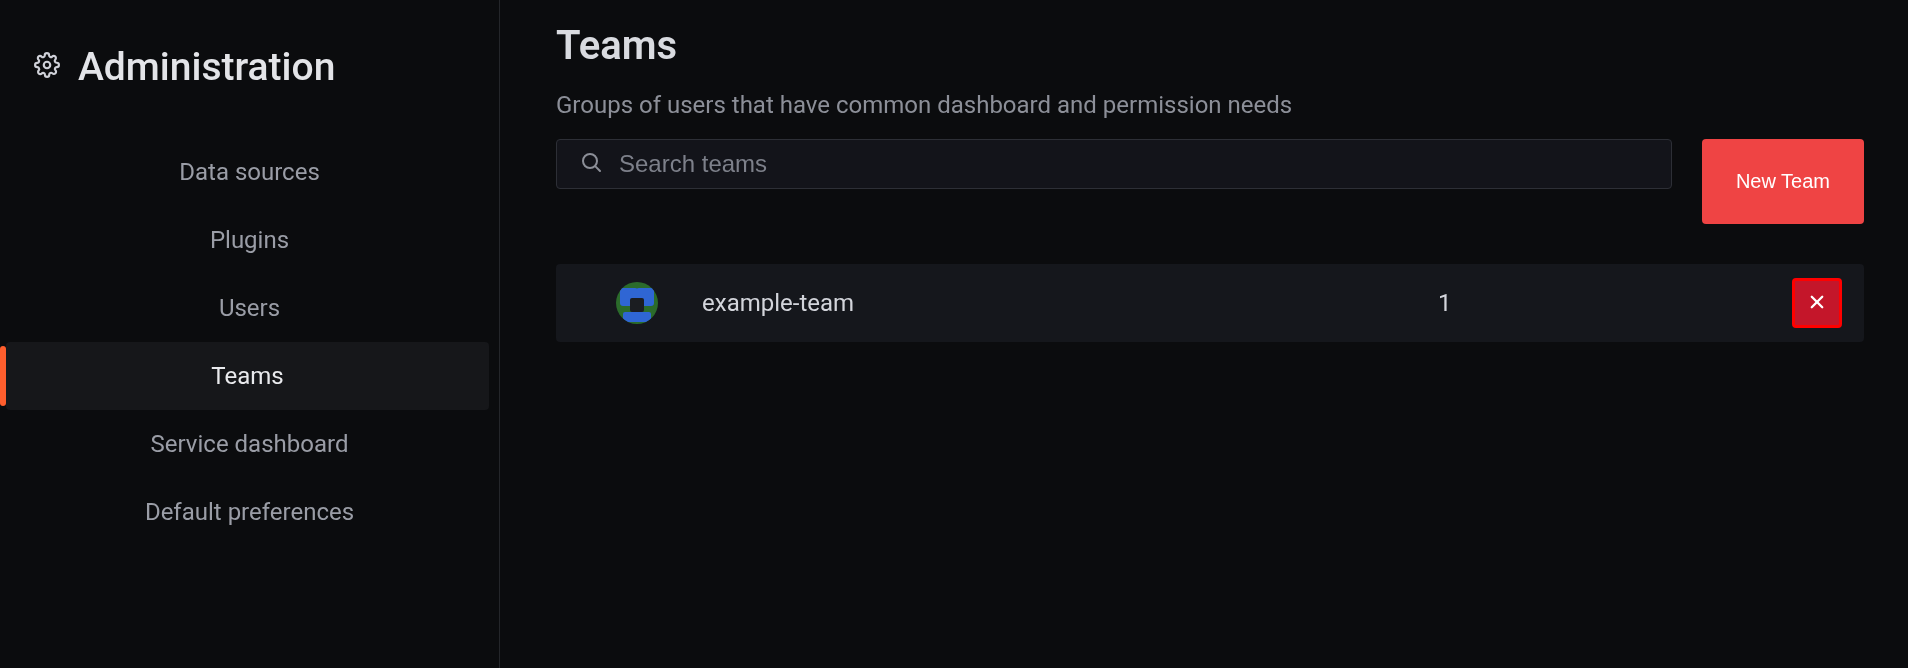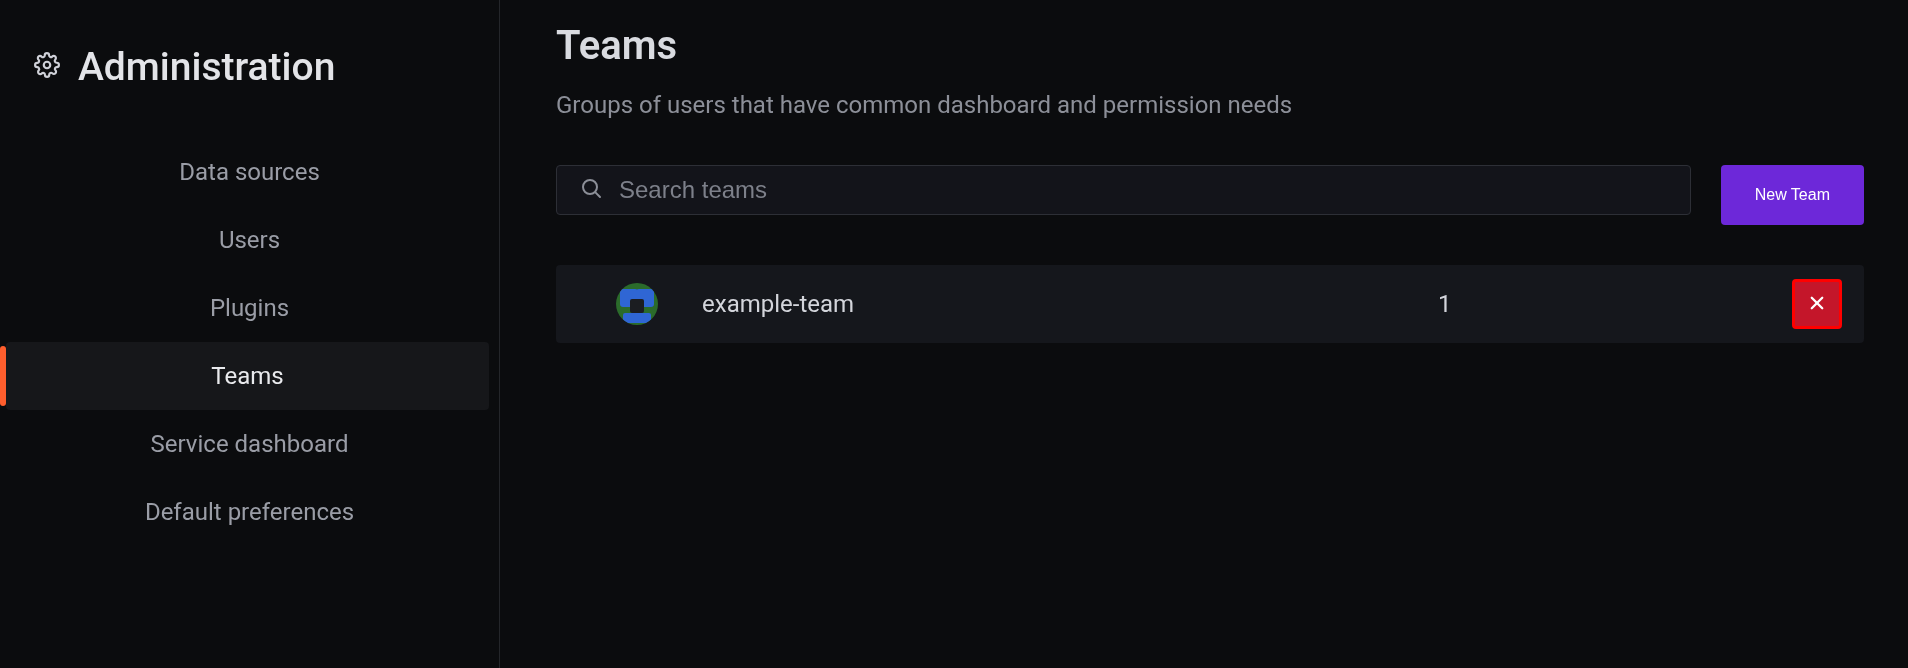--- a/index.html
+++ b/index.html
@@ -70,21 +70,21 @@
   }
   .page-title {
     font-size: 40px;
     font-weight: 600;
     color: #d9dbe0;
     margin-bottom: 22px;
   }
   .page-subtitle {
     font-size: 24px;
     color: #8c8f98;
-    margin-bottom: 46px;
+    margin-bottom: 20px;
   }
   .toolbar {
     display: flex;
     align-items: stretch;
     gap: 30px;
     margin-bottom: 40px;
   }
   .search-wrap {
     flex: 1;
     display: flex;
@@ -101,27 +101,27 @@
     flex: 1;
     background: transparent;
     border: none;
     outline: none;
     font-size: 24px;
     color: #ccccdc;
   }
   .search-input::placeholder { color: #7d808a; }
   .new-team-btn {
     flex: 0 0 auto;
-    background: #6d28d9;
+    background: #ef4444;
     color: #ffffff;
     border: none;
     border-radius: 4px;
-    height: 60px;
+    height: 85px;
     padding: 0 34px;
-    font-size: 16px;
+    font-size: 20px;
     font-weight: 500;
     cursor: pointer;
   }
   
   .teams-table { width: 100%; }
   .thead, .trow {
     display: grid;
     grid-template-columns: 130px 1fr 260px 300px 110px;
     align-items: center;
   }
@@ -175,24 +175,24 @@
           <path d="M19.4 15a1.65 1.65 0 0 0 .33 1.82l.06.06a2 2 0 1 1-2.83 2.83l-.06-.06a1.65 1.65 0 0 0-1.82-.33 1.65 1.65 0 0 0-1 1.51V21a2 2 0 0 1-4 0v-.09a1.65 1.65 0 0 0-1-1.51 1.65 1.65 0 0 0-1.82.33l-.06.06a2 2 0 1 1-2.83-2.83l.06-.06A1.65 1.65 0 0 0 4.6 15a1.65 1.65 0 0 0-1.51-1H3a2 2 0 0 1 0-4h.09a1.65 1.65 0 0 0 1.51-1 1.65 1.65 0 0 0-.33-1.82l-.06-.06A2 2 0 1 1 7.04 4.3l.06.06A1.65 1.65 0 0 0 8.92 4.7 1.65 1.65 0 0 0 9.92 3.2V3a2 2 0 0 1 4 0v.09a1.65 1.65 0 0 0 1 1.51 1.65 1.65 0 0 0 1.82-.33l.06-.06a2 2 0 1 1 2.83 2.83l-.06.06A1.65 1.65 0 0 0 19.3 8.92 1.65 1.65 0 0 0 20.8 9.92H21a2 2 0 0 1 0 4h-.09a1.65 1.65 0 0 0-1.51 1z"></path>
         </svg>
       </span>
       <span class="sidebar-title">Administration</span>
     </div>
     <nav class="sidebar-nav">
       <div class="sidebar-item">
         <span>Data sources</span>
       </div>
       <div class="sidebar-item">
+        <span>Plugins</span>
+      </div>
+      <div class="sidebar-item">
         <span>Users</span>
-      </div>
-      <div class="sidebar-item">
-        <span>Plugins</span>
       </div>
       <div class="sidebar-item active">
         <span>Teams</span>
       </div>
       <div class="sidebar-item">
         <span>Service dashboard</span>
       </div>
       <div class="sidebar-item">
         <span>Default preferences</span>
       </div>

